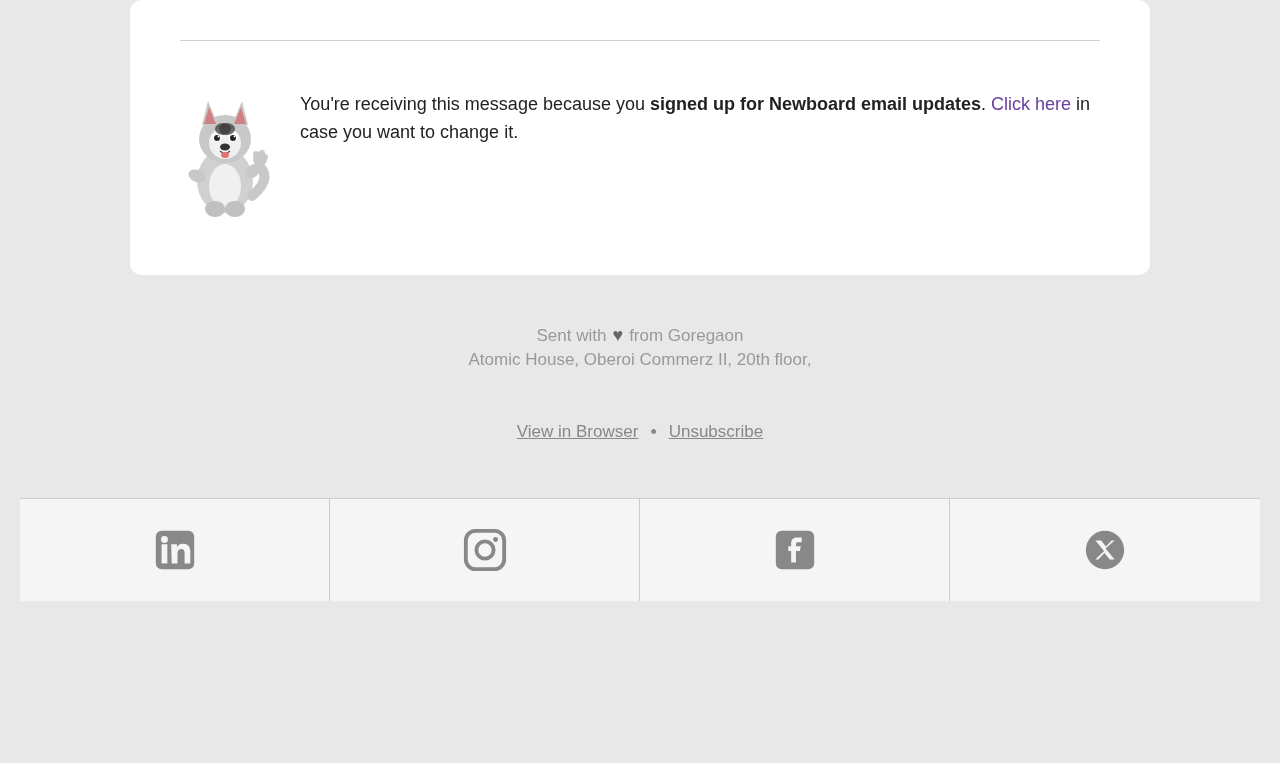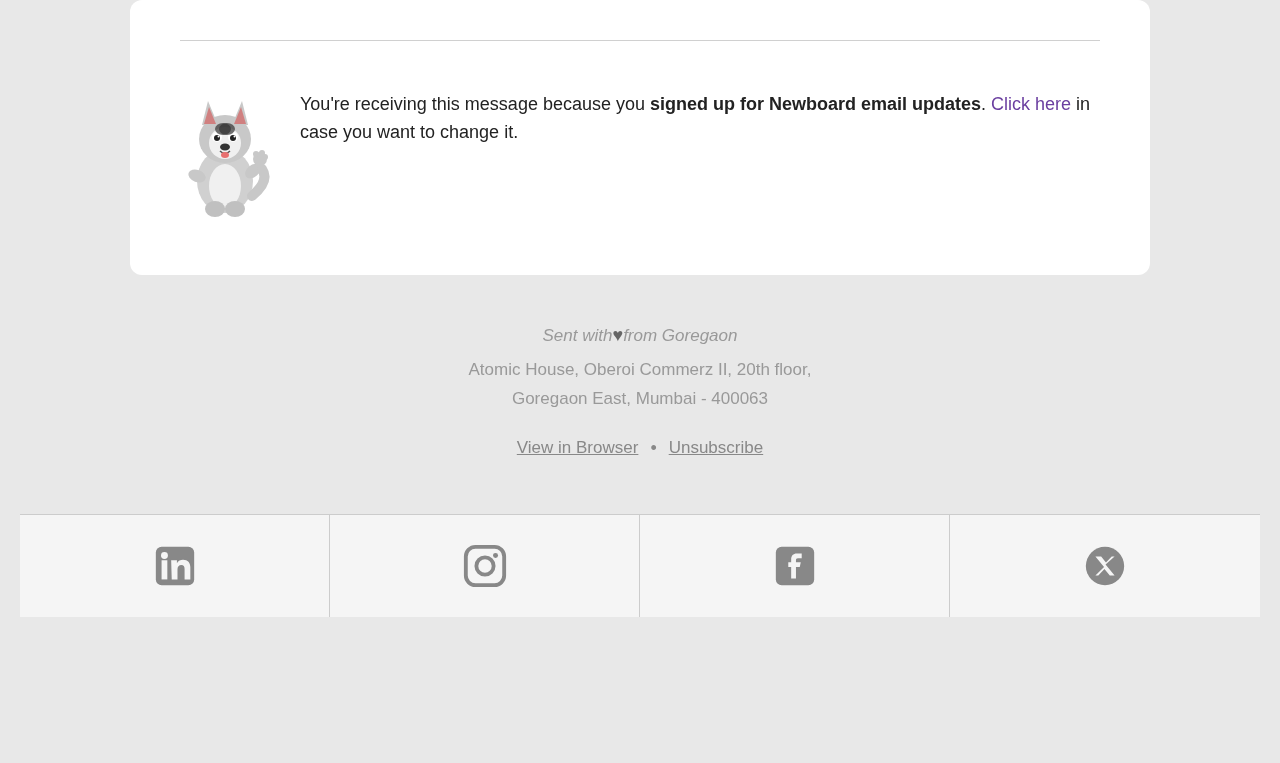--- a/index.html
+++ b/index.html
@@ -62,37 +62,36 @@
       width: 100%;
       display: flex;
       flex-direction: column;
       align-items: center;
       padding: 50px 20px 0 20px;
     }
 
     .footer-sent {
       font-size: 17px;
       color: #999999;
-      margin-bottom: 10px;
-      display: flex;
-      align-items: center;
-      font-style: italic;
+      display: flex;
+      align-items: center;
+      gap: 6px;
     }
 
     .footer-heart {
       color: #666666;
       font-size: 18px;
     }
 
     .footer-address {
       font-size: 17px;
       color: #999999;
       text-align: center;
       line-height: 1.7;
-      margin-bottom: 24px;
+      margin-bottom: 47px;
     }
 
     .footer-links {
       display: flex;
       align-items: center;
       gap: 12px;
       font-size: 17px;
       margin-bottom: 55px;
     }
 
@@ -210,21 +209,20 @@
   <div class="footer">
 
     <div class="footer-sent">
       <span>Sent with</span>
       <span class="footer-heart">♥</span>
       <span>from Goregaon</span>
     </div>
 
     <div class="footer-address">
       <span>Atomic House, Oberoi Commerz II, 20th floor,</span><br>
-      <span>Goregaon East, Mumbai - 400063</span>
     </div>
 
     <div class="footer-links">
       <a href="#">View in Browser</a>
       <span class="footer-dot">•</span>
       <a href="#">Unsubscribe</a>
     </div>
 
     <div class="social-bar">
 

